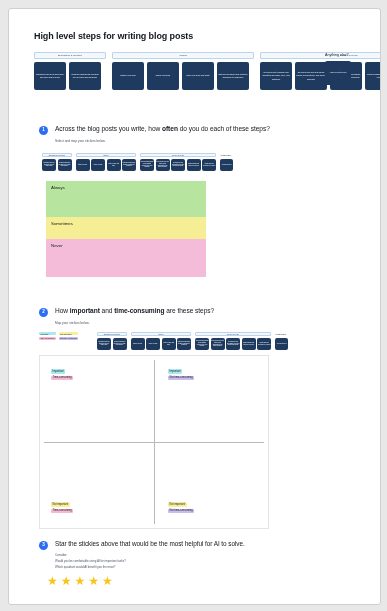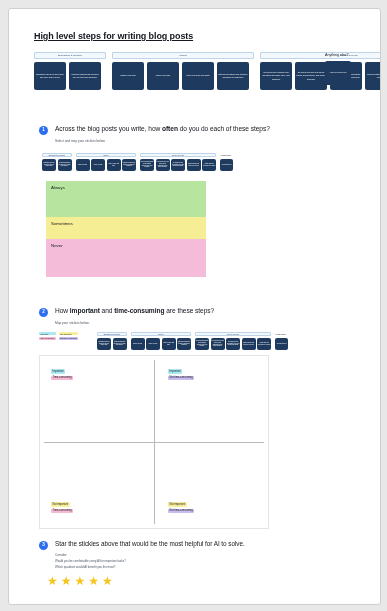--- a/index.html
+++ b/index.html
@@ -43,21 +43,20 @@
     border-radius:1px;
     box-sizing:border-box;
     letter-spacing:.05px;
   }
 
   
   .title{
     position:absolute;left:25px;top:22px;
     font-size:9px;font-weight:bold;color:#14181f;
     letter-spacing:-0.1px;
-    text-decoration:underline;
   }
   .topgroups{position:absolute;left:25px;top:43px;}
   .grp{position:absolute;top:0;}
   .grp .row{position:absolute;top:10px;display:flex;gap:3px;}
   .grp .row .sticky{width:32px;height:28px;}
 
   .anything{
     position:absolute;left:316px;top:44px;
     font-size:3.6px;color:#14181f;font-weight:normal;
   }

